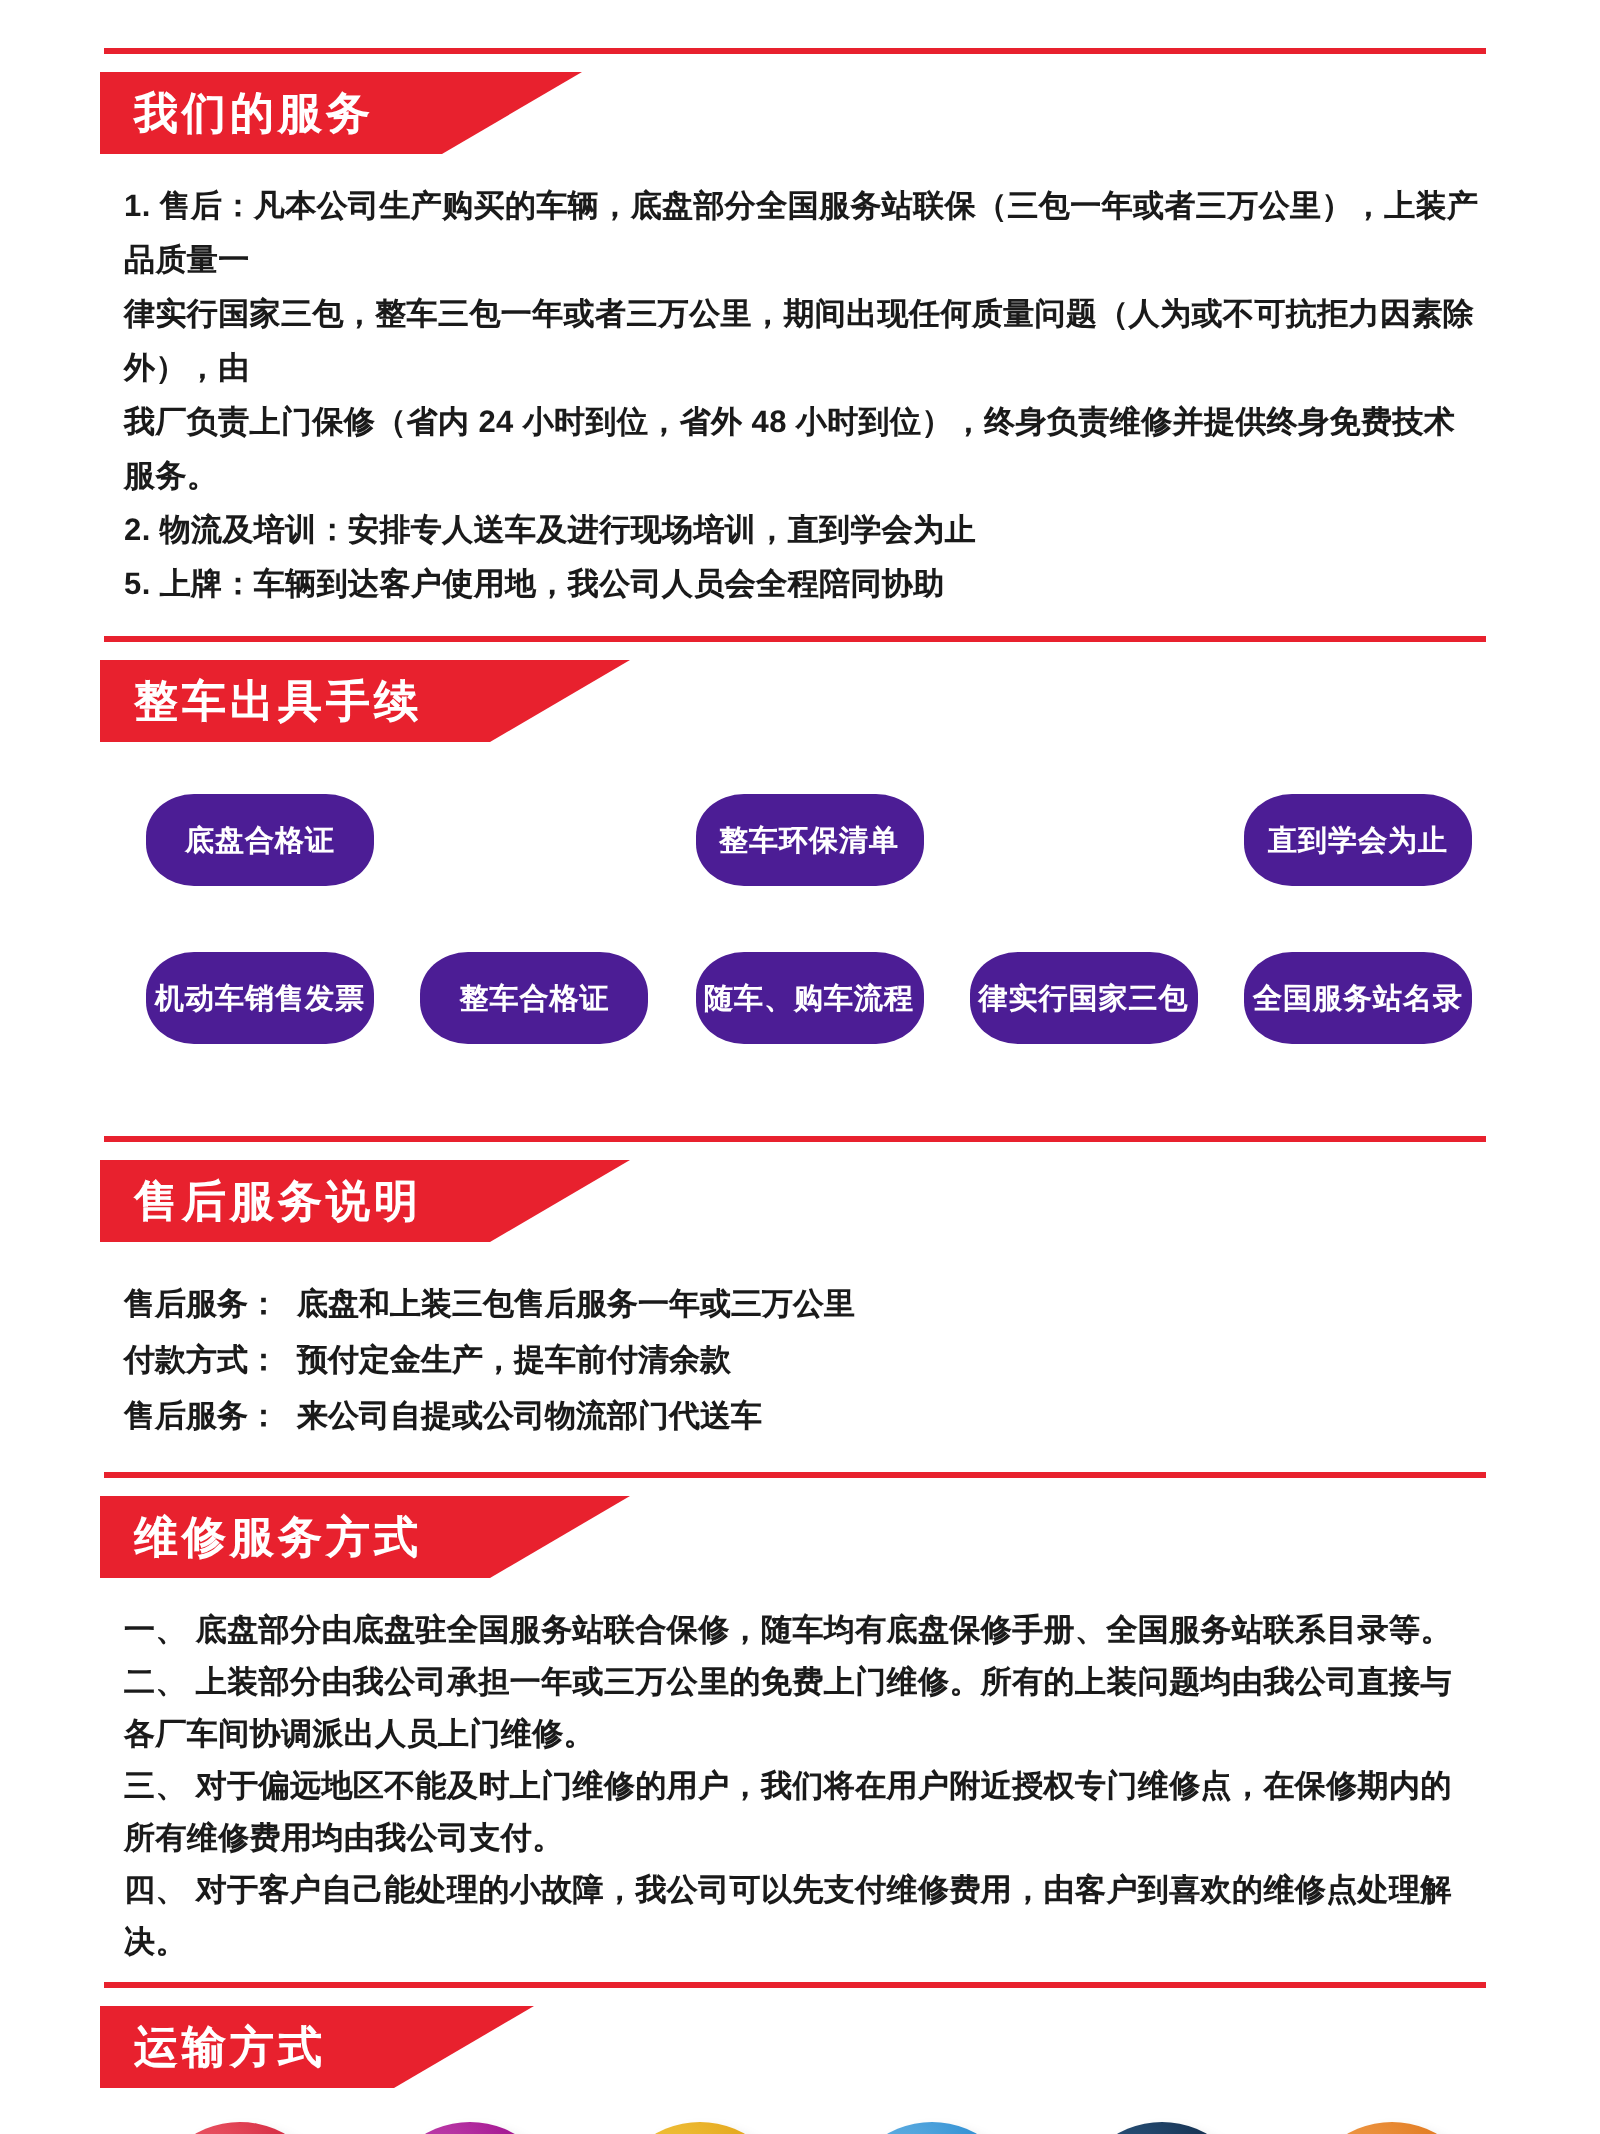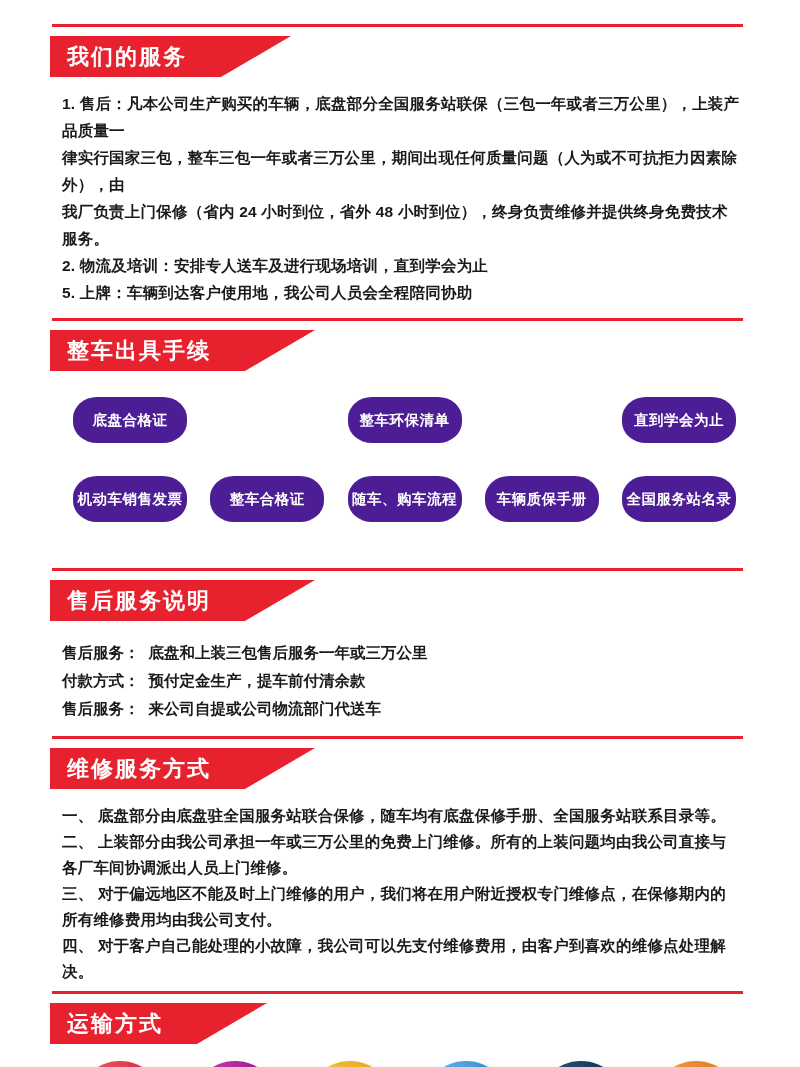--- a/index.html
+++ b/index.html
@@ -113,21 +113,21 @@
 <div class="banner">整车出具手续</div>
 <div class="pill-row">
   <button class="pill">底盘合格证</button>
   <button class="pill">整车环保清单</button>
   <button class="pill">直到学会为止</button>
 </div>
 <div class="pill-row second">
   <button class="pill">机动车销售发票</button>
   <button class="pill">整车合格证</button>
   <button class="pill">随车、购车流程</button>
-  <button class="pill">车辆质保手册</button>
+  <button class="pill">律实行国家三包</button>
   <button class="pill">全国服务站名录</button>
 </div>
 
 
 <div class="rule"></div>
 <div class="banner">售后服务说明</div>
 <div class="kv-list">
   <div class="kv-item">
     <span class="kv-label">售后服务：</span><span>底盘和上装三包售后服务一年或三万公里</span>
   </div>

